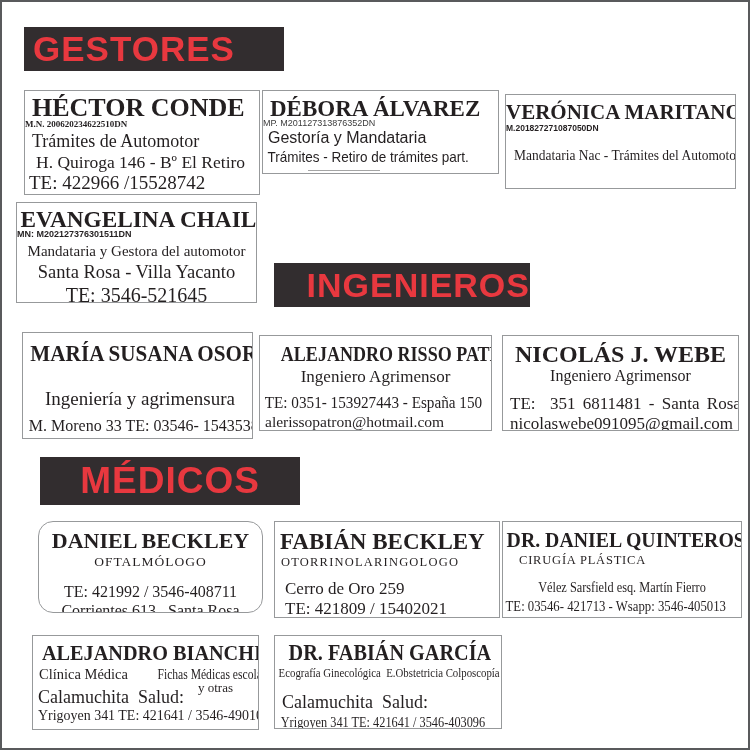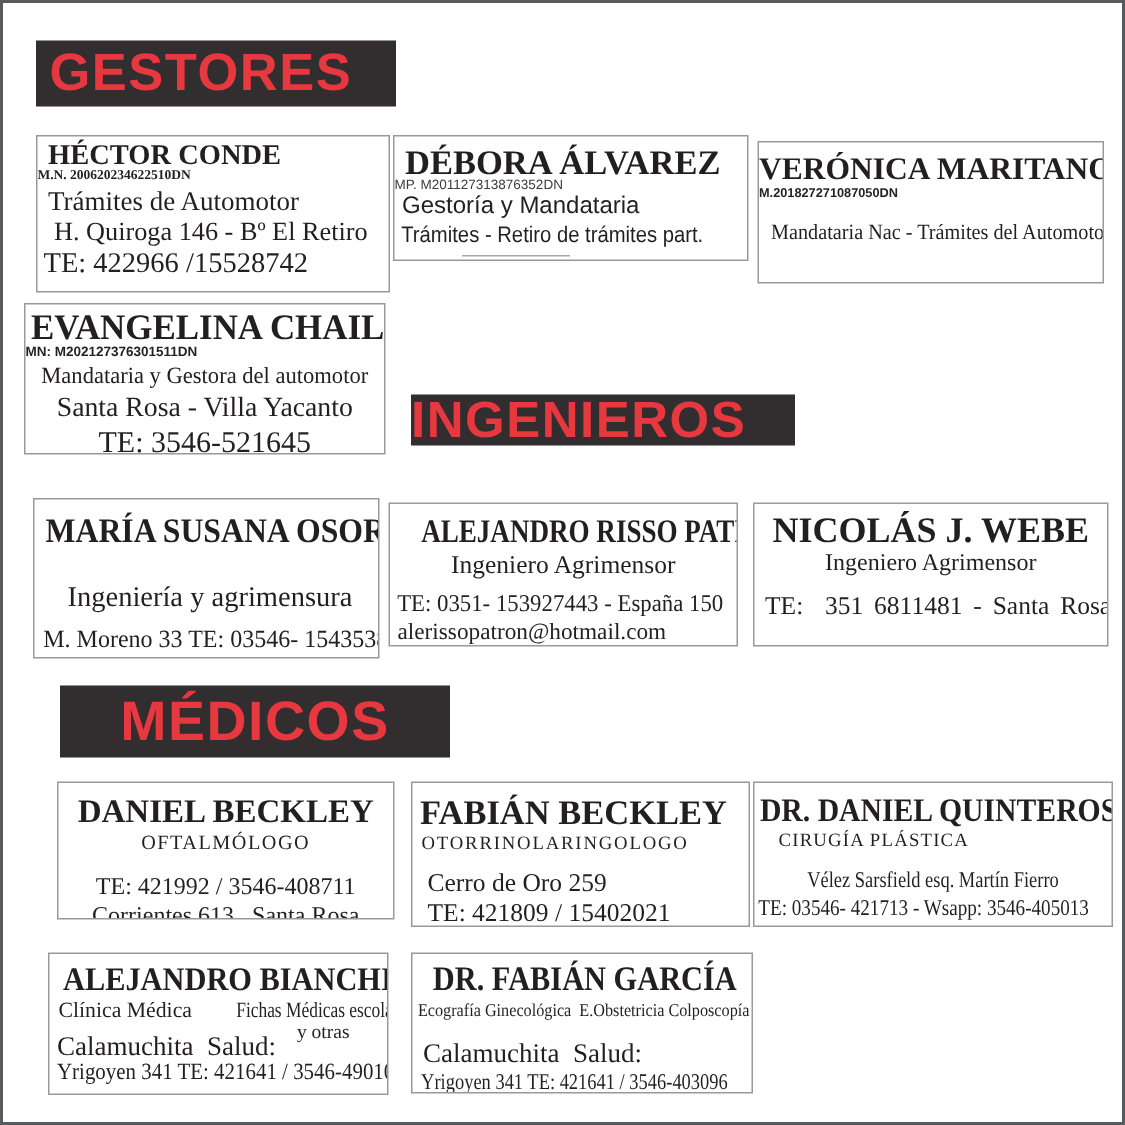--- a/index.html
+++ b/index.html
@@ -12,26 +12,26 @@
   .nm{font-weight:bold;white-space:pre;line-height:1.1;}
   .sans{font-family:"Liberation Sans",sans-serif;}
   .reg{white-space:pre;line-height:1.1;}
   .ctr{text-align:center;}
 </style>
 </head>
 <body>
 
 <div class="page">
 
-  <div class="banner" style="left:22px;top:25px;width:240px;height:44px;font-size:35px;padding-left:9px;">
+  <div class="banner" style="left:22px;top:25px;width:260px;height:44px;font-size:35px;padding-left:9px;">
     <span>GESTORES</span>
   </div>
 
   <div class="card" style="left:22px;top:88px;width:236px;height:105px;">
-    <div class="nm" style="padding:3px 0 0 7px;font-size:19px;">HÉCTOR CONDE</div>
+    <div class="nm" style="padding:3px 0 0 7px;font-size:26px;">HÉCTOR CONDE</div>
     <div class="nm reg" style="font-size:9px;padding-right:8px;margin-top:-3px;">M.N. 200620234622510DN</div>
     <div class="t" style="font-size:18px;padding-left:7px;margin-top:2px;">Trámites de Automotor</div>
     <div class="t" style="font-size:17.5px;padding-left:11px;">H. Quiroga 146 - Bº El Retiro</div>
     <div class="t" style="font-size:19px;padding-left:4px;">TE: 422966 /15528742</div>
   </div>
 
   <div class="card" style="left:260px;top:88px;width:237px;height:84px;">
     <div class="nm" style="padding:5px 0 0 7px;font-size:23px;">DÉBORA ÁLVAREZ</div>
     <div class="reg sans" style="font-size:9px;padding-right:10px;margin-top:-2px;color:#3c3c3c;">MP. M201127313876352DN</div>
     <div class="t sans" style="font-size:16px;padding-left:5px;">Gestoría y Mandataria</div>
@@ -47,48 +47,49 @@
   </div>
 
   <div class="card" style="left:14px;top:200px;width:241px;height:101px;">
     <div class="nm ctr" style="font-size:24px;margin-top:3px;transform:scaleX(0.97);">EVANGELINA CHAILE</div>
     <div class="reg sans" style="font-size:9px;font-weight:bold;padding-right:7px;margin-top:-2px;">MN: M202127376301511DN</div>
     <div class="t ctr" style="font-size:15.5px;margin-top:2px;transform:scaleX(0.97);">Mandataria y Gestora del automotor</div>
     <div class="t ctr" style="font-size:18.5px;margin-top:2px;">Santa Rosa - Villa Yacanto</div>
     <div class="t ctr" style="font-size:20px;margin-top:1px;">TE: 3546-521645</div>
   </div>
 
-  <div class="banner" style="left:272px;top:261px;width:256px;height:34px;font-size:34px;justify-content:flex-start;">
+  <div class="banner" style="left:272px;top:261px;width:256px;height:44px;font-size:34px;justify-content:flex-end;">
     <span>INGENIEROS</span>
   </div>
 
   <div class="card" style="left:20px;top:330px;width:231px;height:107px;">
     <div class="nm" style="font-size:23px;padding-left:8px;margin-top:8px;transform:scaleX(0.92);transform-origin:0 50%;">MARÍA SUSANA OSORO</div>
     <div class="t" style="font-size:19px;padding-left:22px;margin-top:22px;">Ingeniería y agrimensura</div>
     <div class="t" style="font-size:16.5px;padding-left:6px;margin-top:7px;transform:scaleX(0.97);transform-origin:0 50%;">M. Moreno 33 TE: 03546- 15435388</div>
   </div>
 
   <div class="card" style="left:257px;top:333px;width:233px;height:96px;">
     <div class="nm ctr" style="font-size:22px;margin-top:6px;transform:scaleX(0.82);">ALEJANDRO RISSO PATRON</div>
     <div class="t ctr" style="font-size:17px;margin-top:1px;">Ingeniero Agrimensor</div>
     <div class="t" style="font-size:16px;padding-left:5px;margin-top:7px;transform:scaleX(0.95);transform-origin:0 50%;">TE: 0351- 153927443 - España 150</div>
     <div class="t" style="font-size:15.5px;padding-left:5px;margin-top:1px;">alerissopatron@hotmail.com</div>
   </div>
 
   <div class="card" style="left:500px;top:333px;width:237px;height:96px;">
     <div class="nm ctr" style="font-size:24px;margin-top:5px;">NICOLÁS J. WEBE</div>
     <div class="t ctr" style="font-size:16px;">Ingeniero Agrimensor</div>
     <div class="t" style="font-size:17px;padding-left:7px;margin-top:8px;word-spacing:3px;">TE:  351 6811481 - Santa Rosa</div>
+    <div class="t" style="font-size:17px;padding-left:7px;margin-top:1px;">nicolaswebe091095@gmail.com</div>
   </div>
 
   <div class="banner" style="left:38px;top:455px;width:260px;height:48px;font-size:37px;justify-content:center;">
     <span>MÉDICOS</span>
   </div>
 
-  <div class="card" style="left:36px;top:519px;width:225px;height:92px;">
+  <div class="card" style="left:36px;top:519px;width:225px;height:92px;border-radius:15px;">
     <div class="nm ctr" style="font-size:22px;margin-top:7px;">DANIEL BECKLEY</div>
     <div class="t ctr" style="font-size:13.5px;letter-spacing:1px;margin-top:1px;">OFTALMÓLOGO</div>
     <div class="t ctr" style="font-size:16px;margin-top:13px;">TE: 421992 / 3546-408711</div>
     <div class="t ctr" style="font-size:16px;margin-top:1px;">Corrientes 613   Santa Rosa</div>
   </div>
 
   <div class="card" style="left:272px;top:519px;width:226px;height:97px;">
     <div class="nm" style="font-size:23px;padding-left:5px;margin-top:7px;">FABIÁN BECKLEY</div>
     <div class="t" style="font-size:12.5px;padding-left:6px;letter-spacing:1.2px;margin-top:1px;">OTORRINOLARINGOLOGO</div>
     <div class="t" style="font-size:17px;padding-left:10px;margin-top:9px;">Cerro de Oro 259</div>

